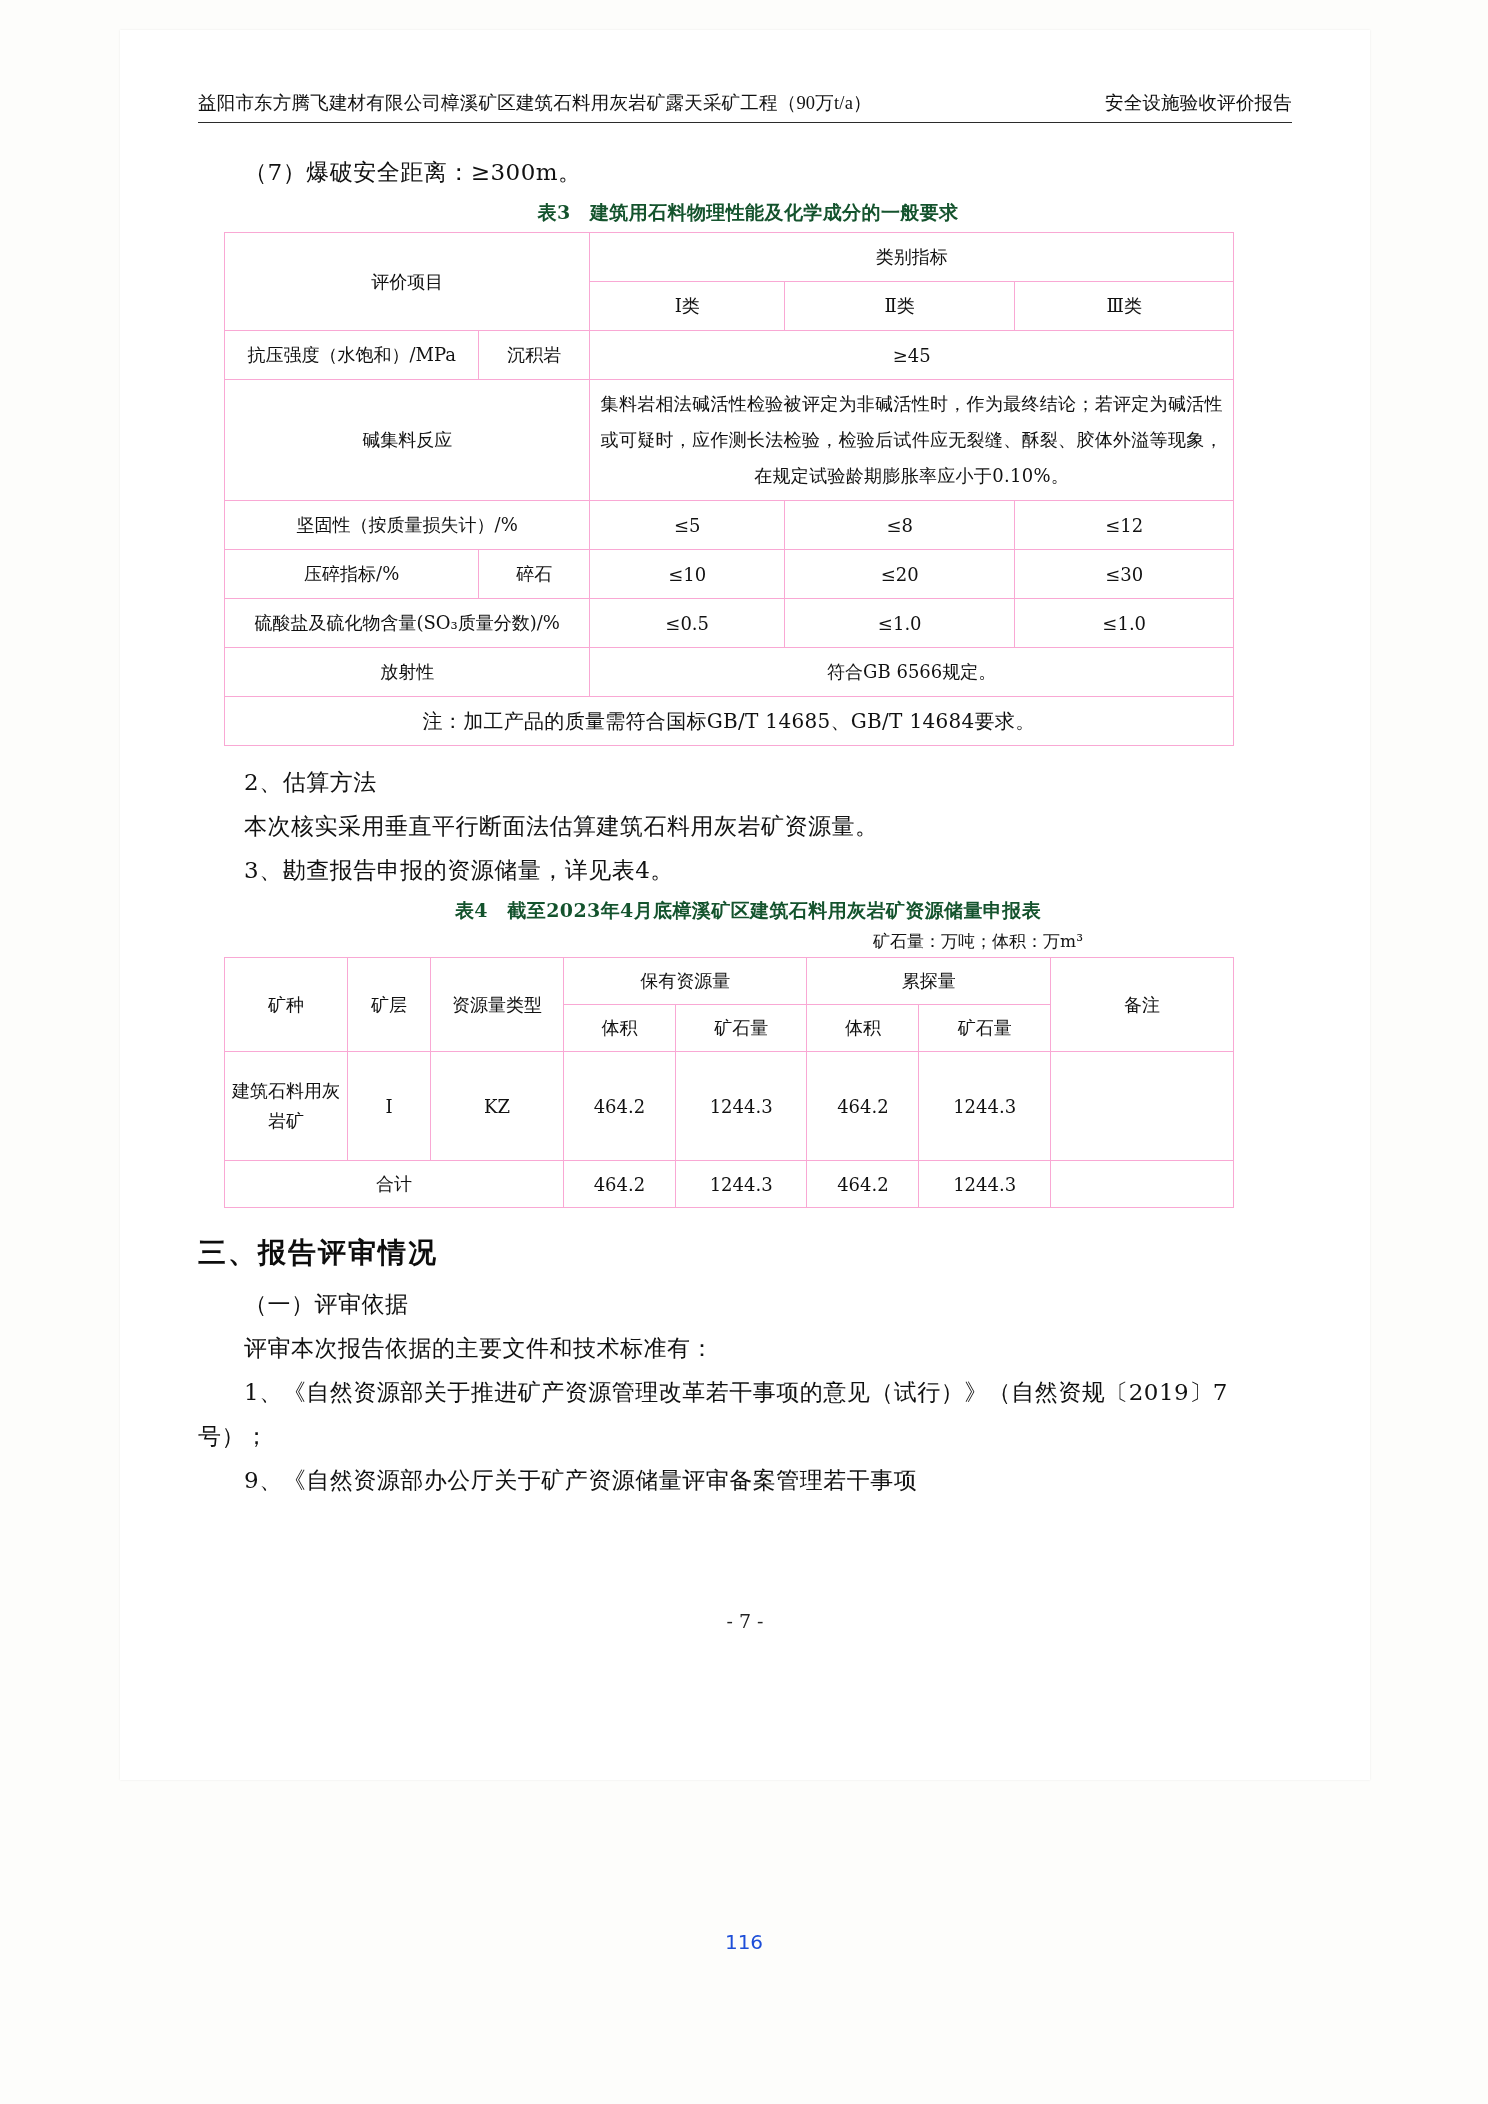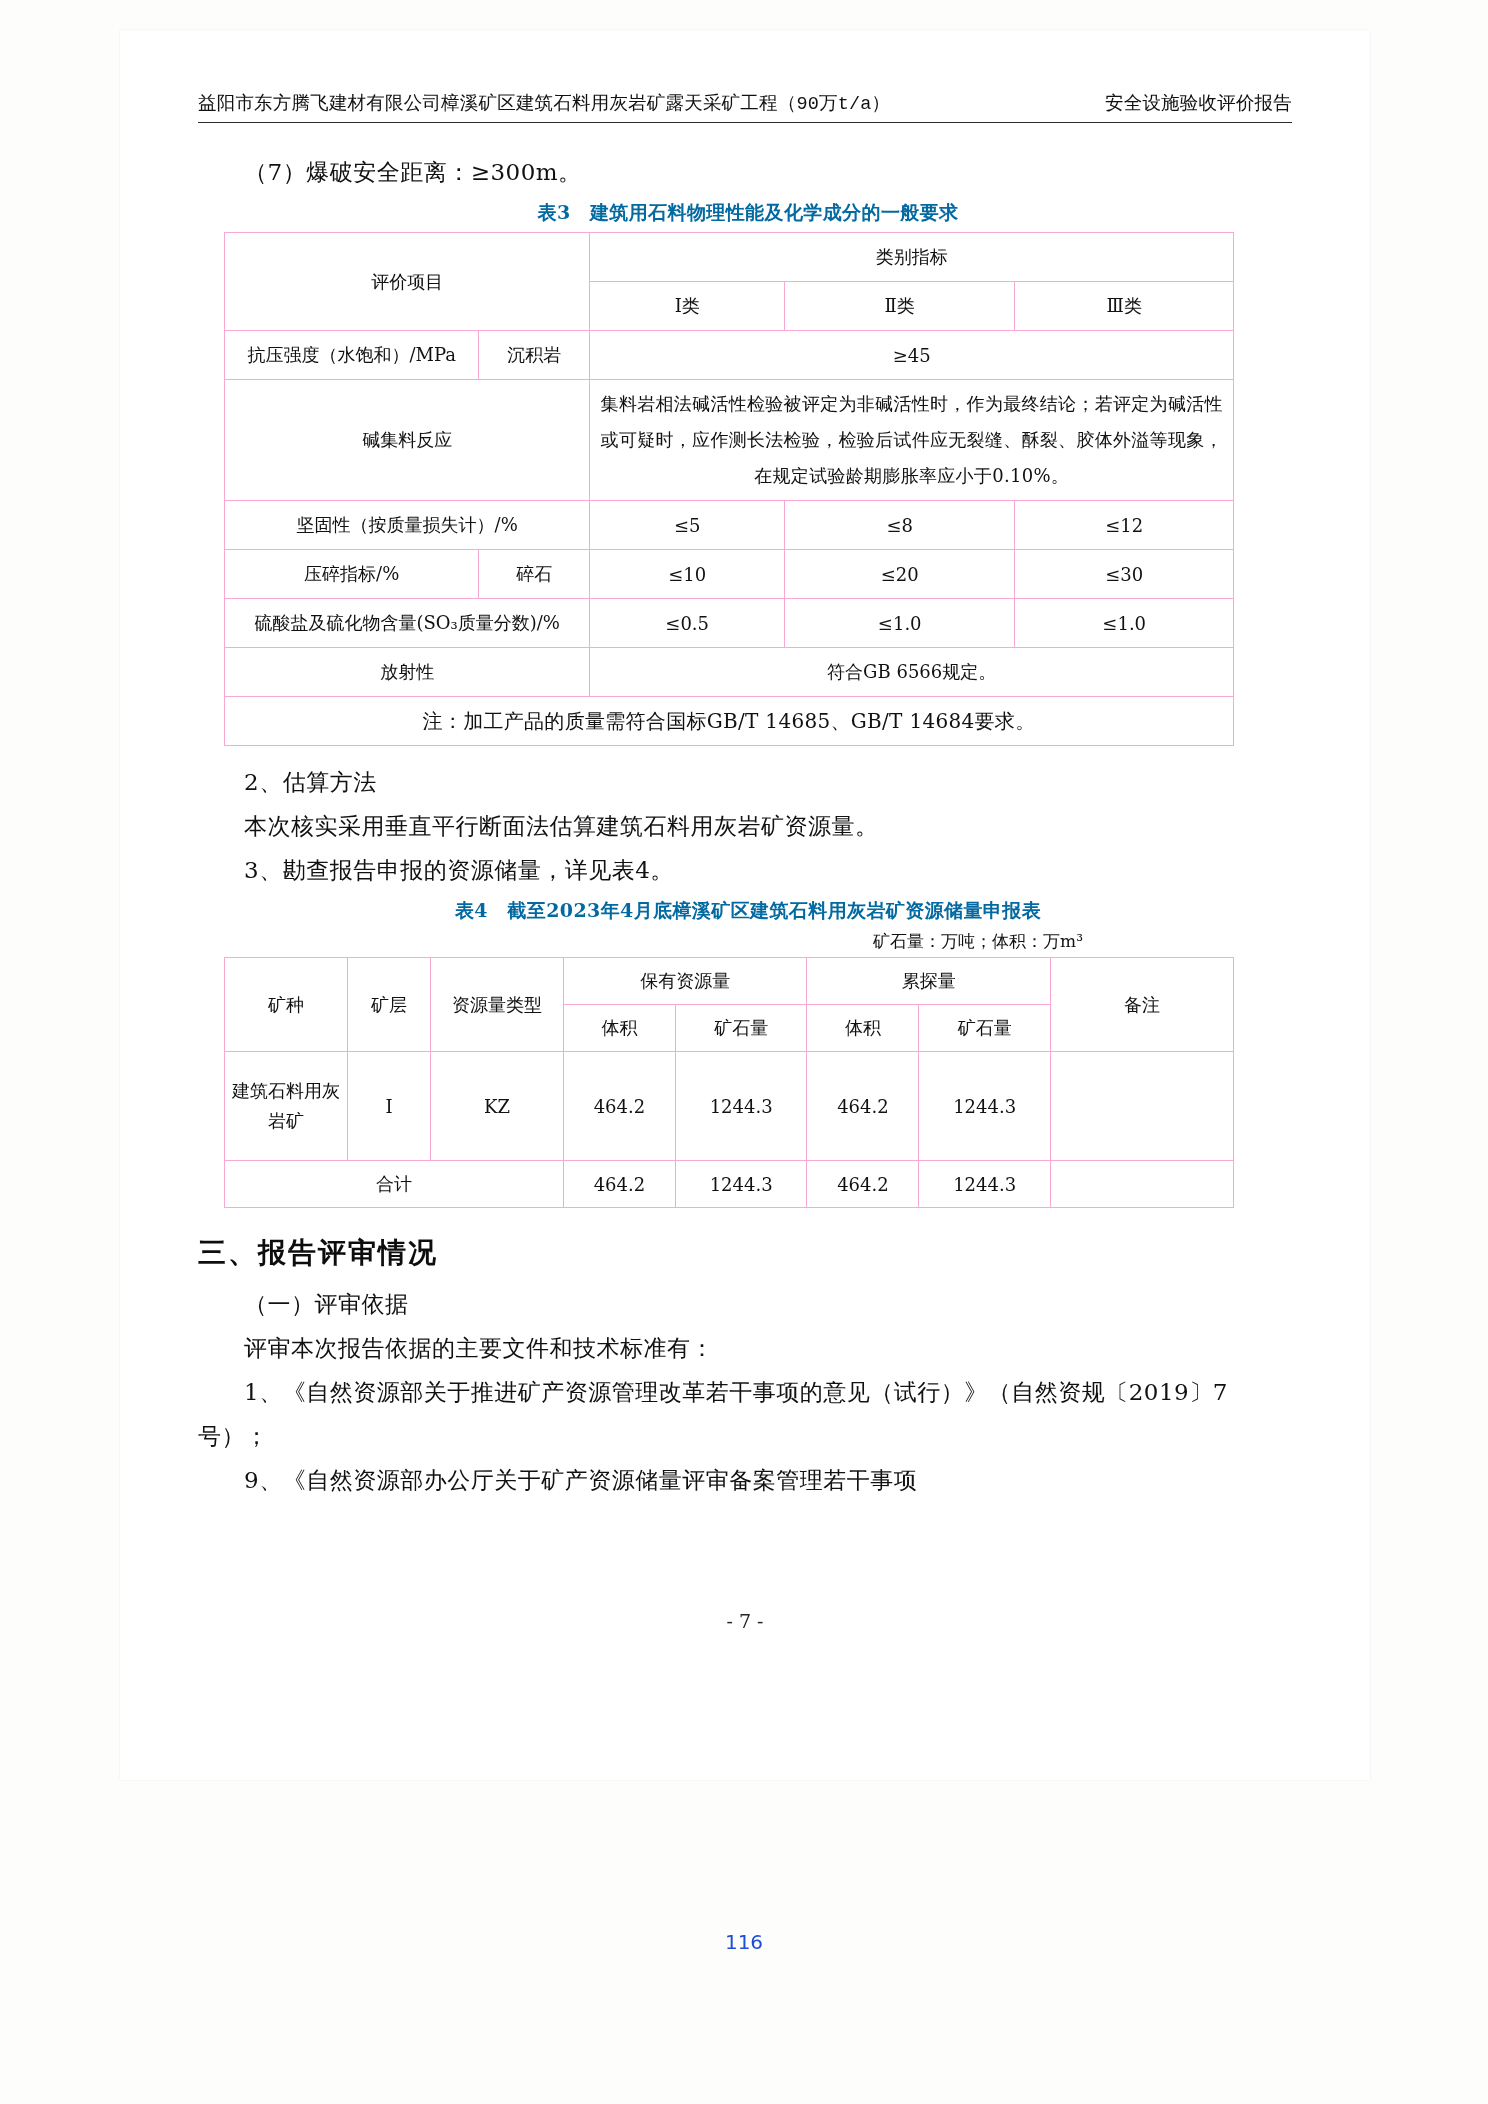--- a/index.html
+++ b/index.html
@@ -32,21 +32,21 @@
   .header {
     position: absolute;
     left: 0;
     top: 60px;
     width: 1250px;
     padding: 0 78px;
     box-sizing: border-box;
     display: flex;
     justify-content: space-between;
     align-items: baseline;
-    font-family: Liberation Mono, monospace;
+    font-family: Liberation Serif, serif;
     font-size: 18.5px;
     color: #111;
     letter-spacing: 0.2px;
   }
   .header .h-left { white-space: nowrap; }
   .header .h-right { white-space: nowrap; }
   .header-rule {
     position: absolute;
     left: 78px;
     top: 92px;
@@ -68,21 +68,21 @@
     margin: 0;
     text-indent: 46px;
     letter-spacing: 0.5px;
   }
   .spacer-14 { height: 14px; }
 
   .tbl-caption {
     font-family: "DejaVu Serif", "Liberation Serif", serif;
     font-size: 19px;
     text-align: center;
-    color: #0369a1;
+    color: #14532d;
     margin: 6px 0 6px 0;
     letter-spacing: 0.4px;
     font-weight: 600;
   }
   .tbl-unit {
     font-family: "DejaVu Serif", "Liberation Serif", serif;
     font-size: 17px;
     text-align: right;
     padding-right: 215px;
     color: #111;

